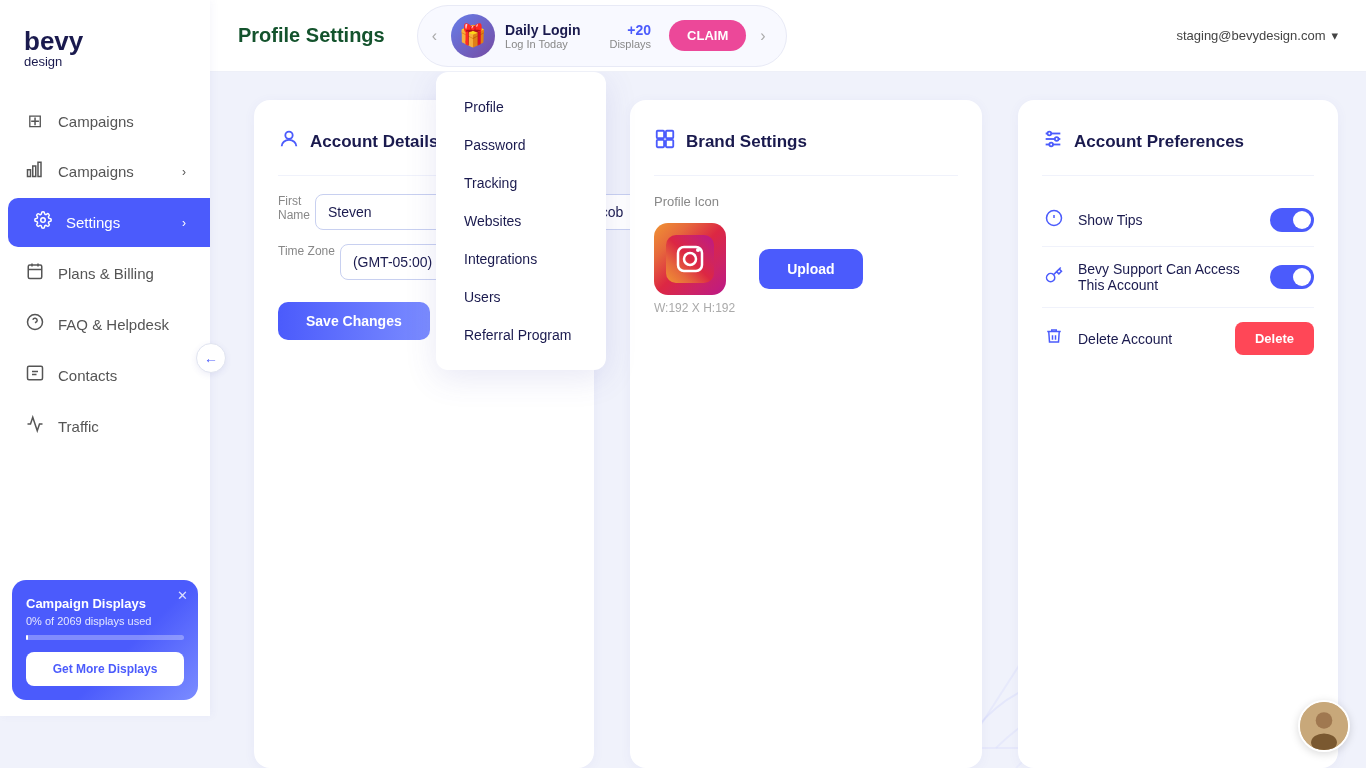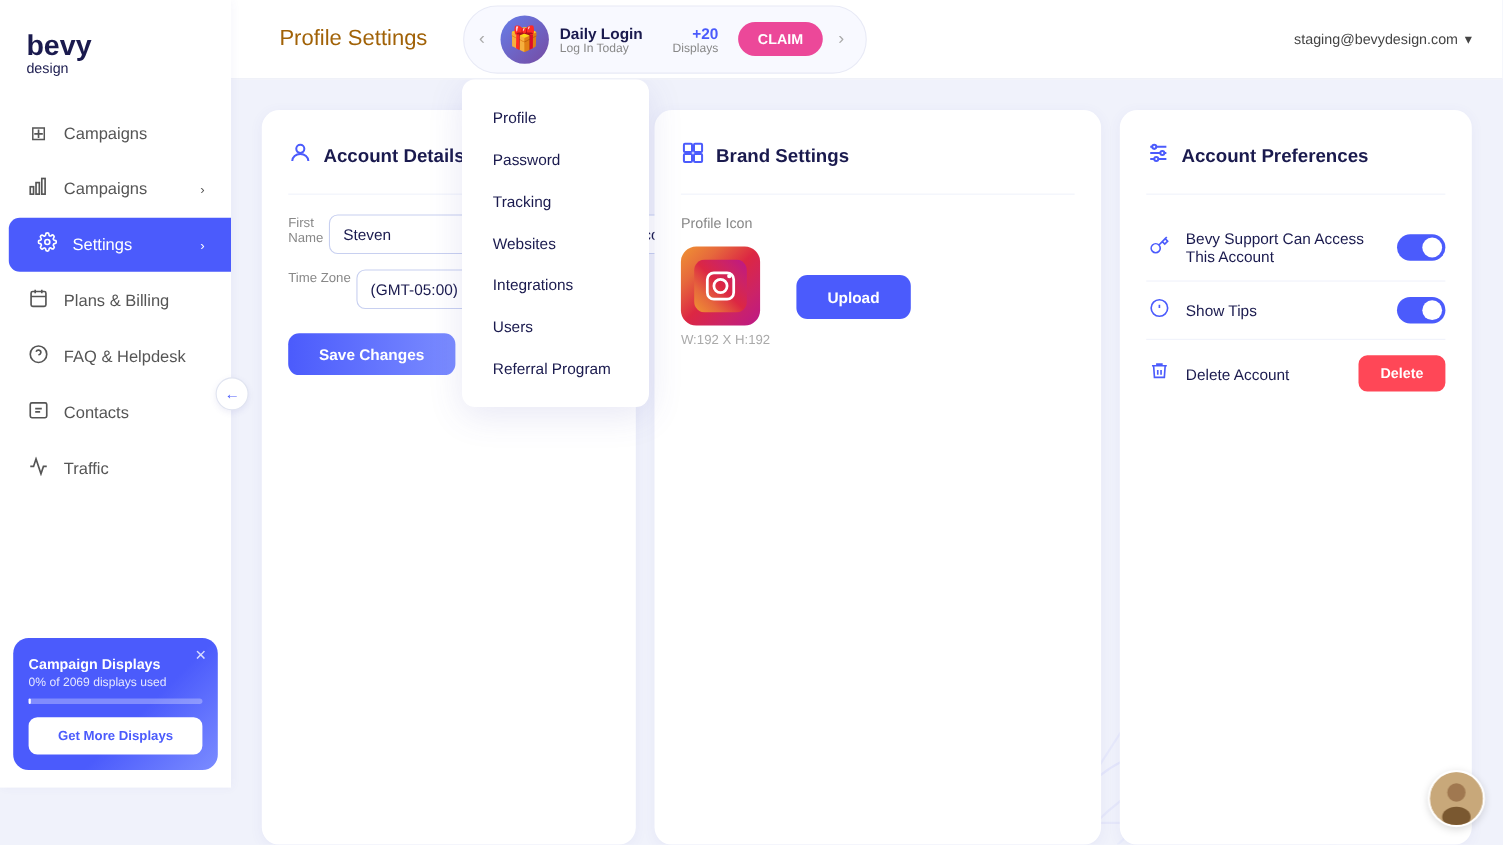--- a/index.html
+++ b/index.html
@@ -147,24 +147,23 @@
       background: #fff;
       display: flex;
       align-items: center;
       padding: 0 28px;
       height: 72px;
       border-bottom: 1px solid #eef0f8;
       gap: 24px;
     }
     .header-title {
       font-size: 20px;
-      font-weight: 400;
-      color: #a16207;
+      font-weight: 700;
+      color: #14532d;
       margin-right: 8px;
-      margin-left: 16px;
     }
     .daily-login-card {
       background: #f8f9ff;
       border: 1px solid #e8eaf6;
       border-radius: 40px;
       display: flex;
       align-items: center;
       padding: 8px 16px 8px 10px;
       gap: 10px;
       flex: 1;
@@ -228,23 +227,24 @@
       font-size: 13px;
       color: #444;
       cursor: pointer;
     }
 
     
     .content {
       flex: 1;
       padding: 28px 28px 0 28px;
       display: flex;
-      gap: 17px;
+      gap: 36px;
       overflow: hidden;
       position: relative;
+      margin-left: 16px;
     }
 
     
     .card {
       background: #fff;
       border-radius: 16px;
       padding: 28px 24px;
       box-shadow: 0 2px 12px rgba(80,80,180,0.06);
     }
     .card-account { width: 340px; min-width: 340px; }
@@ -716,41 +716,41 @@
               <circle cx="10" cy="18" r="2" fill="white" stroke="#4b5bfc" stroke-width="2"></circle>
             </svg>
         </span>
         <span class="card-title">Account Preferences</span>
       </div>
       <hr class="card-divider">
 
       <div class="pref-row">
         <span class="pref-icon">
           <svg width="18" height="18" viewBox="0 0 24 24" fill="none" stroke="#4b5bfc" stroke-width="2">
-              <path d="M21 2l-2 2m-7.61 7.61a5.5 5.5 0 1 1-7.778 7.778 5.5 5.5 0 0 1 7.777-7.777zm0 0L15.5 7.5m0 0l3 3L22 7l-3-3m-3.5 3.5L19 4"></path>
-            </svg>
-        </span>
-        <span class="pref-label">Bevy Support Can Access This Account</span>
-        <label class="toggle">
-
-          <div class="toggle-track">
-            <div class="toggle-thumb"></div>
-          </div>
-        </label>
-      </div>
-
-      <div class="pref-row">
-        <span class="pref-icon">
-          <svg width="18" height="18" viewBox="0 0 24 24" fill="none" stroke="#4b5bfc" stroke-width="2">
               <circle cx="12" cy="12" r="10"></circle>
               <line x1="12" y1="8" x2="12" y2="12"></line>
               <line x1="12" y1="16" x2="12.01" y2="16"></line>
             </svg>
         </span>
         <span class="pref-label">Show Tips</span>
+        <label class="toggle">
+
+          <div class="toggle-track">
+            <div class="toggle-thumb"></div>
+          </div>
+        </label>
+      </div>
+
+      <div class="pref-row">
+        <span class="pref-icon">
+          <svg width="18" height="18" viewBox="0 0 24 24" fill="none" stroke="#4b5bfc" stroke-width="2">
+              <path d="M21 2l-2 2m-7.61 7.61a5.5 5.5 0 1 1-7.778 7.778 5.5 5.5 0 0 1 7.777-7.777zm0 0L15.5 7.5m0 0l3 3L22 7l-3-3m-3.5 3.5L19 4"></path>
+            </svg>
+        </span>
+        <span class="pref-label">Bevy Support Can Access This Account</span>
         <label class="toggle">
 
           <div class="toggle-track">
             <div class="toggle-thumb"></div>
           </div>
         </label>
       </div>
 
       <div class="pref-row">
         <span class="pref-icon">

